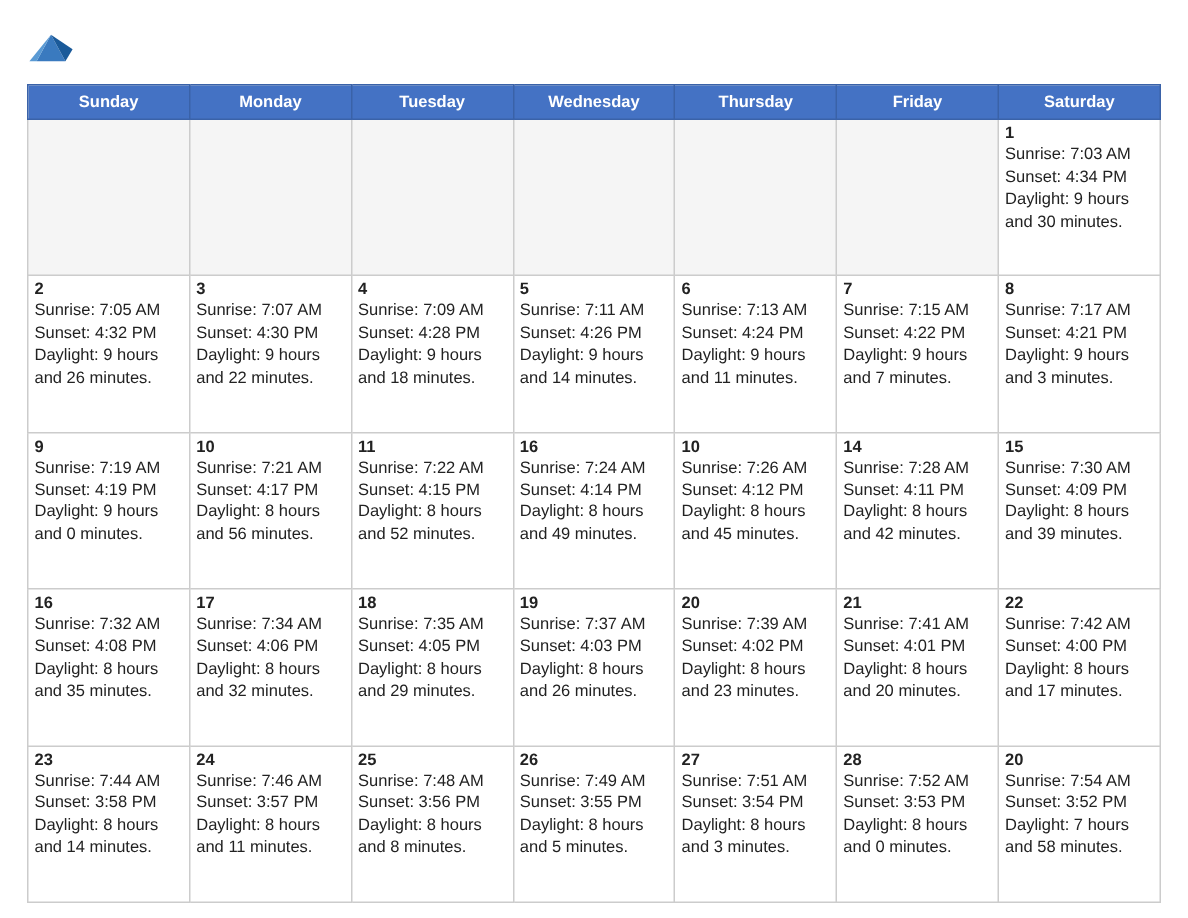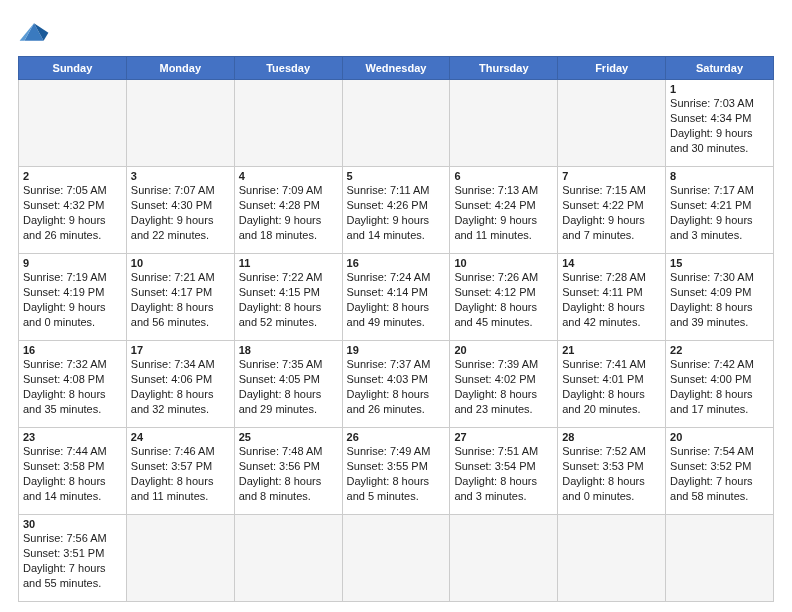--- a/index.html
+++ b/index.html
@@ -252,27 +252,15 @@
           </td>
           <td>
             <span class="day-number">28</span>
             <div class="day-info">Sunrise: 7:52 AM<br>Sunset: 3:53 PM<br>Daylight: 8 hours<br>and 0 minutes.</div>
           </td>
           <td>
             <span class="day-number">20</span>
             <div class="day-info">Sunrise: 7:54 AM<br>Sunset: 3:52 PM<br>Daylight: 7 hours<br>and 58 minutes.</div>
           </td>
         </tr>
-        <tr>
-          <td>
-            <span class="day-number">30</span>
-            <div class="day-info">Sunrise: 7:56 AM<br>Sunset: 3:51 PM<br>Daylight: 7 hours<br>and 55 minutes.</div>
-          </td>
-          <td class="empty"></td>
-          <td class="empty"></td>
-          <td class="empty"></td>
-          <td class="empty"></td>
-          <td class="empty"></td>
-          <td class="empty"></td>
-        </tr>
       </tbody>
   </table>
 </div>
 
 </body></html>

